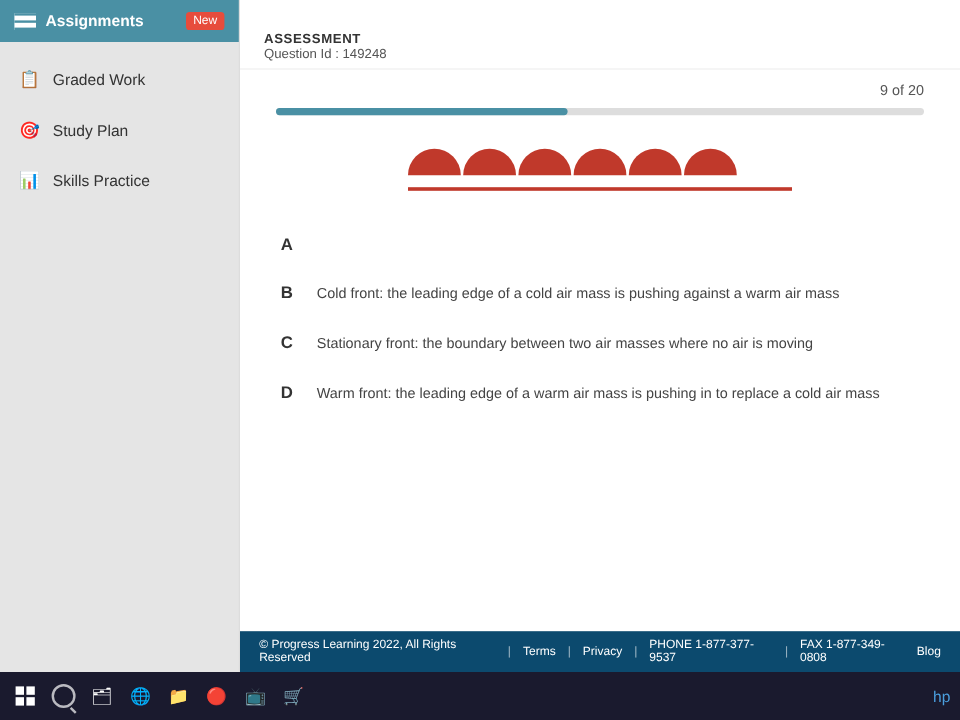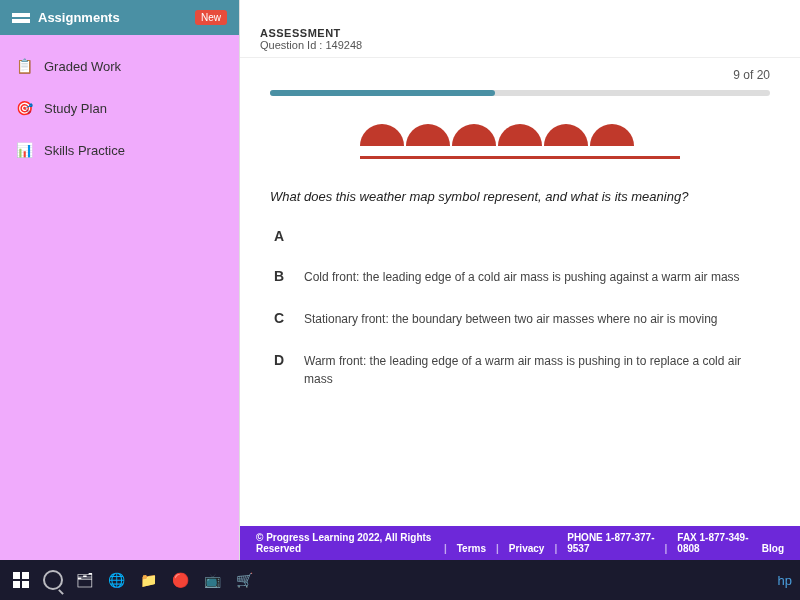--- a/index.html
+++ b/index.html
@@ -15,22 +15,22 @@
 
     .screen {
       display: flex;
       flex: 1;
       background: #fff;
       position: relative;
     }
 
     
     .sidebar {
-      width: 240px;
-      background: #f0abfc;
+      width: 200px;
+      background: #e5e5e5;
       border-right: 1px solid #ddd;
       display: flex;
       flex-direction: column;
       padding-top: 0;
       flex-shrink: 0;
     }
 
     .sidebar-header {
       background: #4a90a4;
       display: flex;
@@ -218,28 +218,27 @@
     }
 
     .option-text {
       font-size: 12px;
       color: #444;
       line-height: 1.5;
     }
 
     
     .footer {
-      background: #6d28d9;
+      background: #0c4a6e;
       color: white;
       font-size: 10px;
       padding: 6px 16px;
       display: flex;
       gap: 10px;
-      align-items: flex-end;
-      font-weight: bold;
+      align-items: center;
     }
 
     .footer-link {
       color: white;
       text-decoration: none;
       cursor: pointer;
     }
 
     .footer-separator {
       color: rgba(255,255,255,0.6);
@@ -360,21 +359,20 @@
               <div class="semicircle"></div>
               <div class="semicircle"></div>
               <div class="semicircle"></div>
               <div class="semicircle"></div>
               <div class="semicircle"></div>
             </div>
           </div>
         </div>
       </div>
 
-      <p class="question-text">What does this weather map symbol represent, and what is its meaning?</p>
 
       <div class="answer-options">
         <div class="answer-option">
           <span class="option-letter">A</span>
         </div>
         <div class="answer-option">
           <span class="option-letter">B</span>
           <span class="option-text">Cold front: the leading edge of a cold air mass is pushing against a warm air mass</span>
         </div>
         <div class="answer-option">

